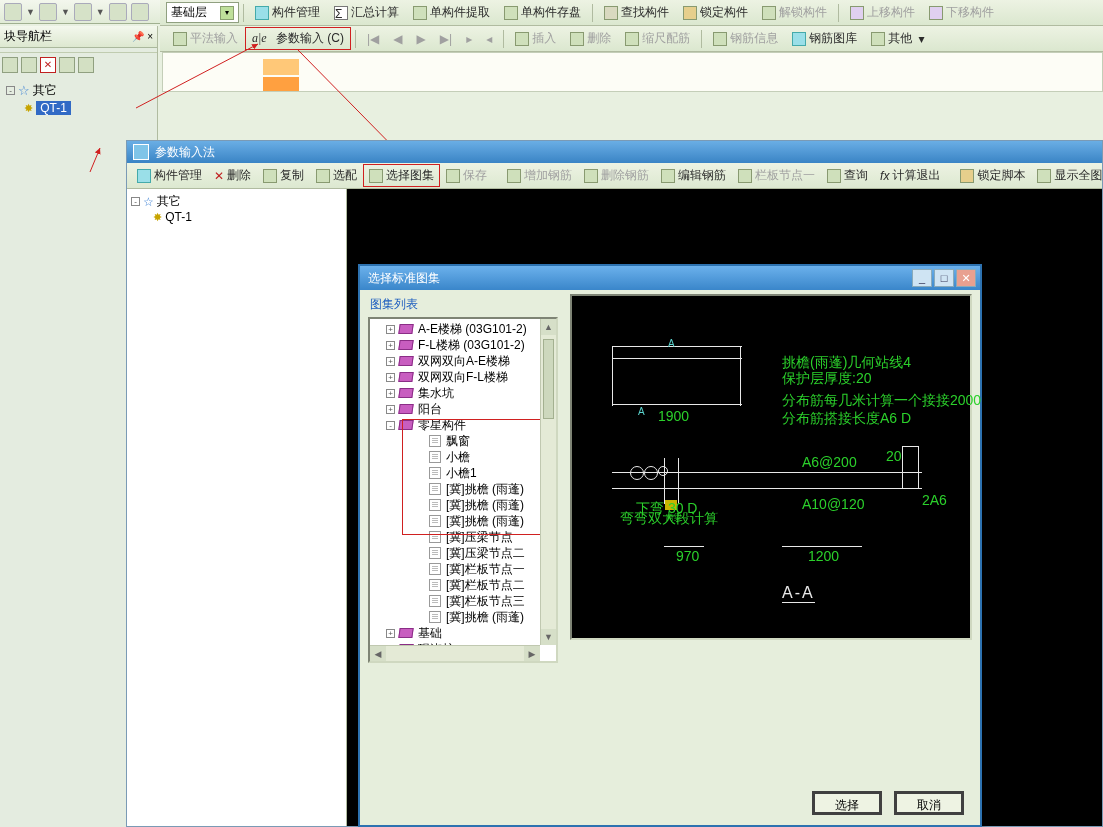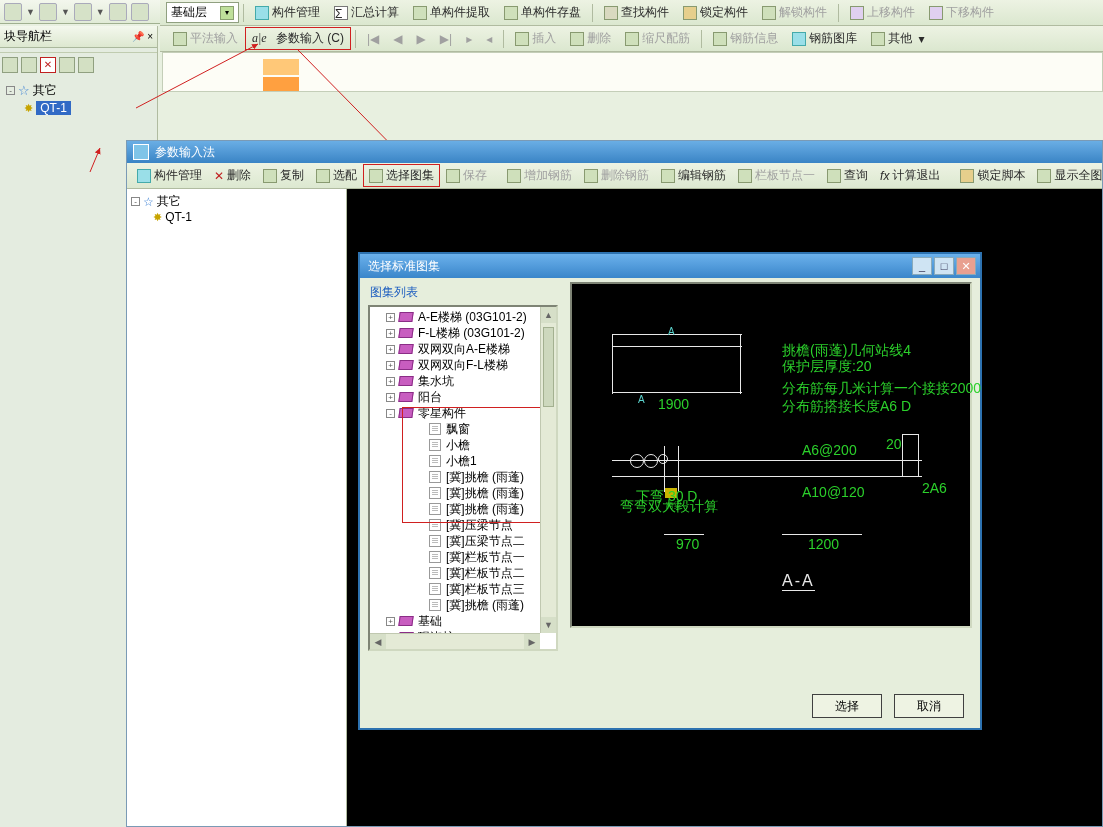--- a/index.html
+++ b/index.html
@@ -57,21 +57,21 @@
 .win-param .tb-ic{ width:16px; height:16px; background:#7fc4e8; border:1px solid #fff;}
 .param-toolbar { height:26px; background:linear-gradient(#edf3e3,#dce8d0); border-bottom:1px solid #b0bba0; display:flex; align-items:center; padding:0 4px; flex-wrap:nowrap; overflow:hidden;}
 .param-toolbar .pbtn { display:inline-flex; align-items:center; gap:3px; padding:2px 5px; white-space:nowrap;}
 
 
 .param-body { position:absolute; top:48px; left:0; right:0; bottom:0; display:flex; }
 .param-tree { width:220px; background:#fff; border-right:1px solid #b0bba0; padding:4px;}
 .param-canvas { flex:1; background:#000; position:relative; }
 
 
-.dlg { position:absolute; left:358px; top:252px; width:624px; height:478px; background:#e6eedc; border:2px solid #2d72b0; box-shadow:2px 2px 6px rgba(0,0,0,.3);}
+.dlg { position:absolute; left:358px; top:264px; width:624px; height:563px; background:#e6eedc; border:2px solid #2d72b0; box-shadow:2px 2px 6px rgba(0,0,0,.3);}
 .dlg .titlebar { height:24px; background:linear-gradient(#6bb1ec,#3a86ca); display:flex; justify-content:space-between; align-items:center; padding:0 4px; color:#fff;}
 .winbtns{ display:flex; gap:2px;}
 .winbtn{ width:20px; height:18px; background:#cfe4f3; border:1px solid #8ab; color:#335; text-align:center; font-size:11px; line-height:16px;}
 .winbtn.close{ background:#e8a090; color:#fff;}
 .dlg-body{ position:absolute; top:28px; left:8px; right:8px; bottom:44px; display:flex; gap:12px;}
 .dlg-left{ width:190px; }
 .dlg-right{ flex:1;}
 .group-label{ color:#2060c0; padding:2px 0 4px 2px;}
 .list-scroll{ border:2px inset #cfd8c0; background:#fff; height:346px; overflow:hidden; position:relative;}
 .list-scroll .inner{ padding:2px 2px;}
@@ -92,21 +92,21 @@
 .red-rect{ position:absolute; border:1px solid #d02020; pointer-events:none;}
 
 .drawing-view{ border:2px inset #cfd8c0; background:#000; height:346px; position:relative; color:#0f0; font-size:11px;}
 .drawing-view .wline{ position:absolute; background:#e8e8e8;}
 .drawing-view .txt{ position:absolute; white-space:nowrap; font-size:10px;}
 .drawing-view .gtxt{ position:absolute; color:#2bd02b; font-size:14px; white-space:nowrap; }
 .drawing-view .cyan{ color:#5bd3cd;}
 .drawing-view .yellow{ position:absolute; background:#c8b400;}
 .circle{ position:absolute; width:14px; height:14px; border:1px solid #e8e8e8; border-radius:50%;}
 .dlg-btns{ position:absolute; right:16px; bottom:10px; display:flex; gap:12px;}
-.btn{ width:70px; height:24px; background:#eef3e3; border:1px solid #404040; text-align:center; line-height:22px; cursor:pointer;}
+.btn{ width:70px; height:24px; background:#eef3e3; border:3px solid #404040; text-align:center; line-height:22px; cursor:pointer;}
 </style>
 </head>
 <body>
 
 <div class="top-qat">
   <span class="ic"></span>
     <span class="arrow">▼</span>
   <span class="ic"></span>
     <span class="arrow">▼</span>
   <span class="ic"></span>

